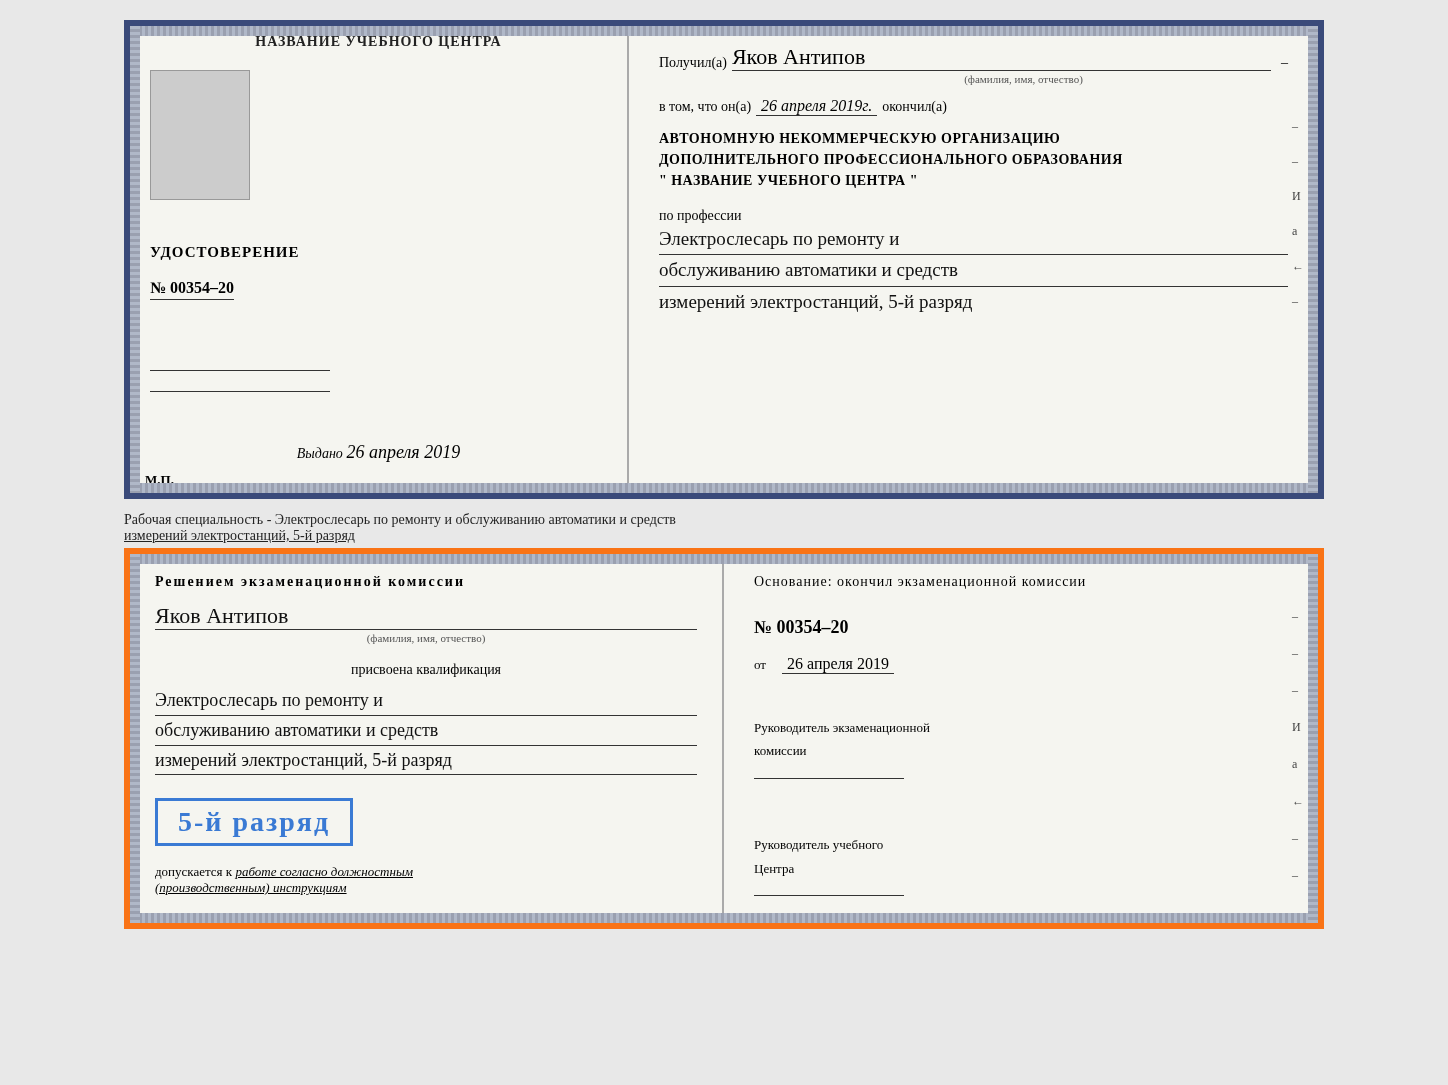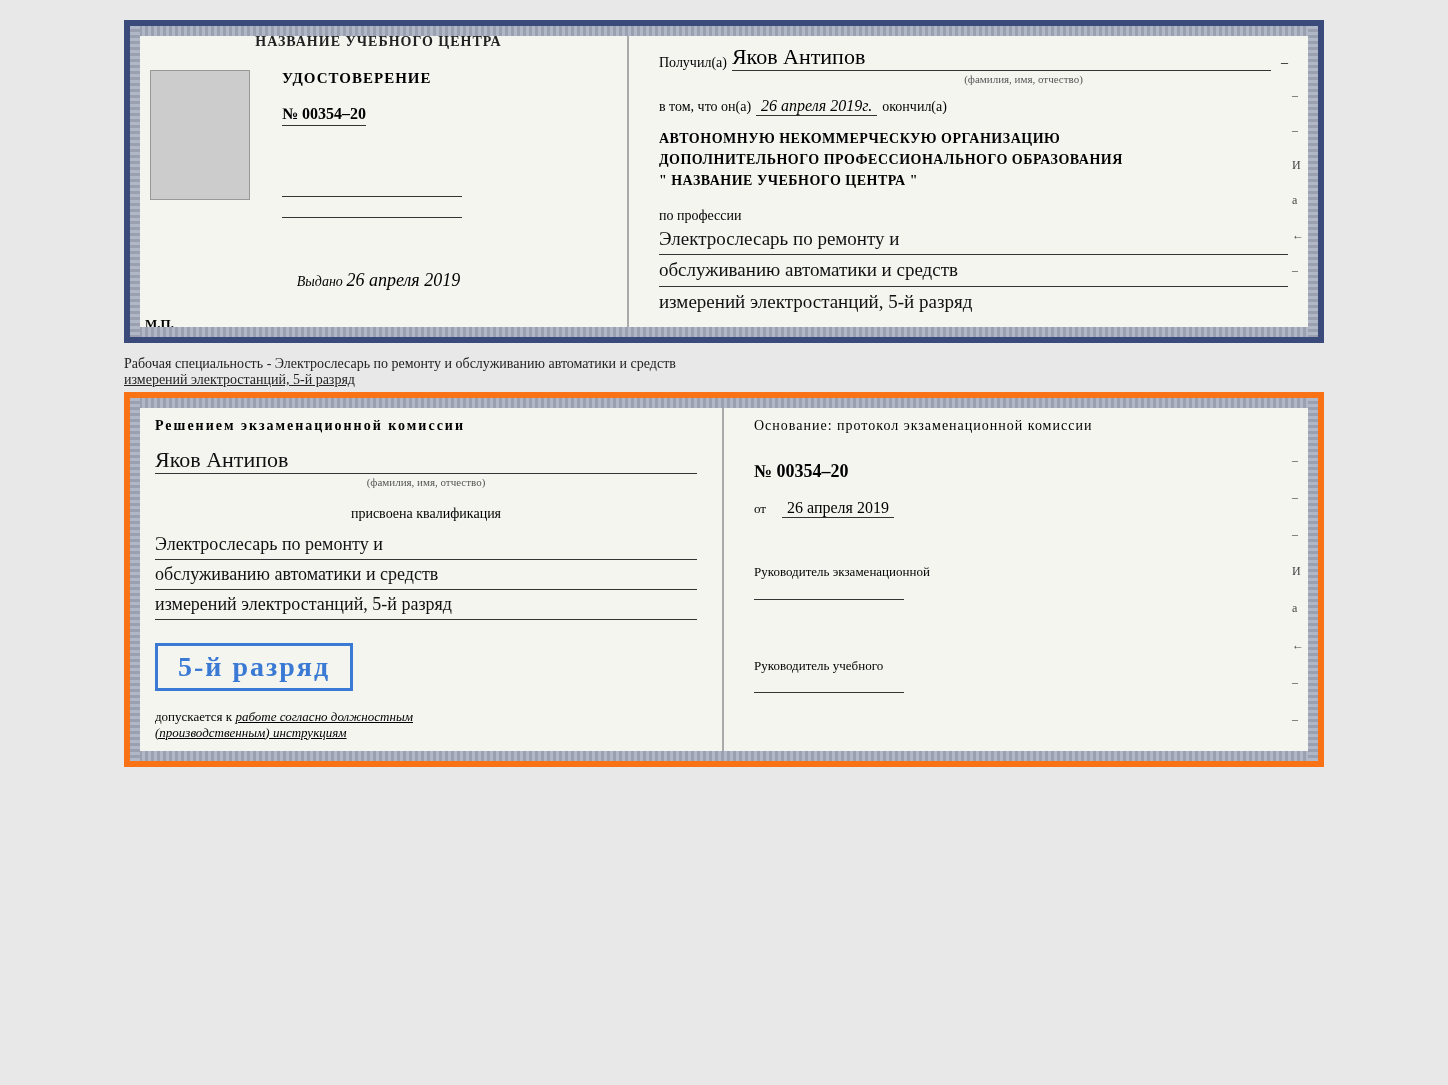--- a/index.html
+++ b/index.html
@@ -276,21 +276,21 @@
 
     <div style="position:absolute;bottom:0;left:0;right:0;height:10px;background:repeating-linear-gradient(90deg,#b0b8c8 0px,#b0b8c8 3px,#9aa0b0 3px,#9aa0b0 6px);z-index:2;"></div>
 
     <div style="position:absolute;top:0;left:0;bottom:0;width:10px;background:repeating-linear-gradient(180deg,#b0b8c8 0px,#b0b8c8 3px,#9aa0b0 3px,#9aa0b0 6px);z-index:2;"></div>
 
     <div style="position:absolute;top:0;right:0;bottom:0;width:10px;background:repeating-linear-gradient(180deg,#b0b8c8 0px,#b0b8c8 3px,#9aa0b0 3px,#9aa0b0 6px);z-index:2;"></div>
 
     <div class="top-doc-left" style="padding-top:8px;padding-left:20px;padding-right:20px;">
       <div class="doc-header-center">НАЗВАНИЕ УЧЕБНОГО ЦЕНТРА</div>
 
-      <div style="display:flex;flex-direction:row;gap:2px;width:100%;margin-bottom:20px;">
+      <div style="display:flex;flex-direction:column;gap:24px;width:100%;margin-bottom:20px;">
         <div class="photo-placeholder"></div>
         <div style="display:flex;flex-direction:column;justify-content:flex-start;align-items:flex-start;gap:10px;">
           <div class="cert-title">УДОСТОВЕРЕНИЕ</div>
           <div class="cert-number">№ 00354–20</div>
           <div style="width:180px;border-bottom:1px solid #333;margin-top:30px;"></div>
           <div style="width:180px;border-bottom:1px solid #333;margin-top:10px;"></div>
         </div>
       </div>
 
       <div class="issued-line">
@@ -376,39 +376,41 @@
 
       <div class="allowed-text">
         <span>допускается к</span>
         <span class="italic-underline">работе согласно должностным</span>
         <br>
         <span class="italic-underline">(производственным) инструкциям</span>
       </div>
     </div>
 
     <div class="bottom-doc-right" style="padding-top:20px;">
-      <div class="basis-title">Основание:  протокол  экзаменационной  комиссии</div>
+      <div class="basis-title">Основание:  окончил  экзаменационной  комиссии</div>
 
       <div class="protocol-number">№  00354–20</div>
 
       <div style="font-size:14px;display:flex;align-items:center;gap:16px;">
         <span style="subscript:true;font-size:13px;">от</span>
         <span style="border-bottom:1px solid #333;padding:0 5px;font-family:'Segoe Script','Brush Script MT',cursive;font-size:16px;">26 апреля 2019</span>
       </div>
 
       <div style="margin-top:15px;">
         <div class="signature-block">
           <div>Руководитель экзаменационной</div>
+          <div>комиссии</div>
           <div class="signature-line"></div>
         </div>
       </div>
 
       <div style="margin-top:20px;">
         <div class="signature-block">
           <div>Руководитель учебного</div>
+          <div>Центра</div>
           <div class="signature-line"></div>
         </div>
       </div>
 
       <div style="position:absolute;right:14px;top:15%;display:flex;flex-direction:column;gap:22px;font-size:12px;color:#444;">
         <span>–</span>
         <span>–</span>
         <span>–</span>
         <span>И</span>
         <span>а</span>

